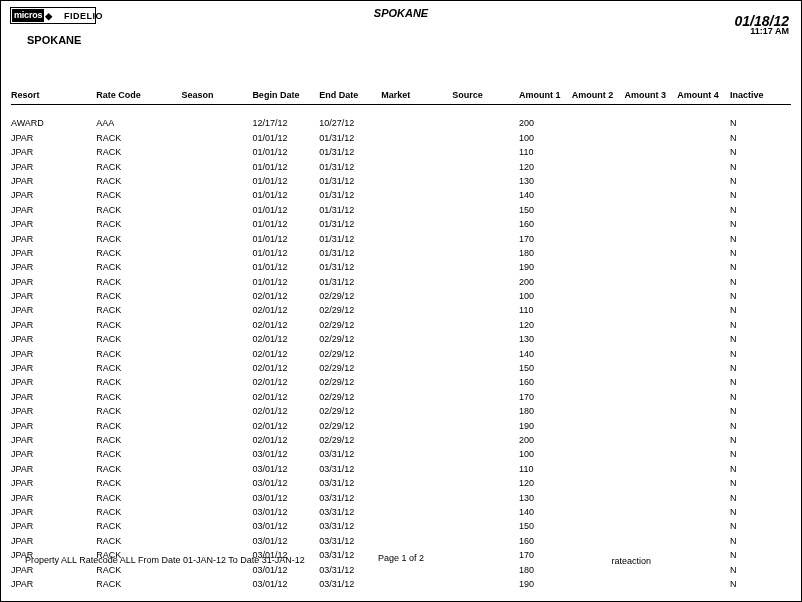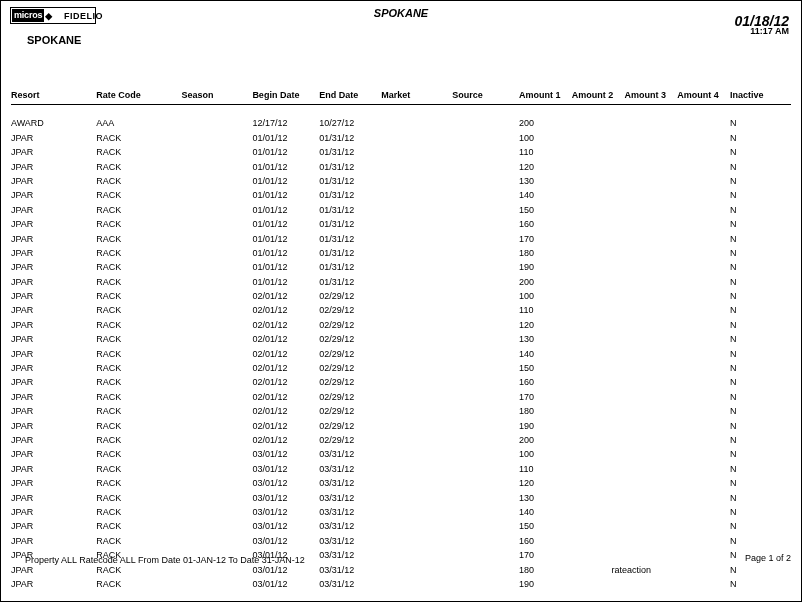--- a/index.html
+++ b/index.html
@@ -165,26 +165,26 @@
     left: 14px;
     top: 0;
     width: 330px;
     line-height: 15px;
   }
   .footer-page {
     position: absolute;
     left: 0;
     right: 0;
     top: 0;
-    text-align: right;
+    text-align: center;
   }
   .footer-right {
     position: absolute;
     right: 140px;
-    top: 12px;
+    top: 3px;
   }
 </style>
 </head>
 <body>
 
 <div class="page">
 
   <div class="logo">
     <span class="micros">micros</span>
     <span class="sep">◆</span>

